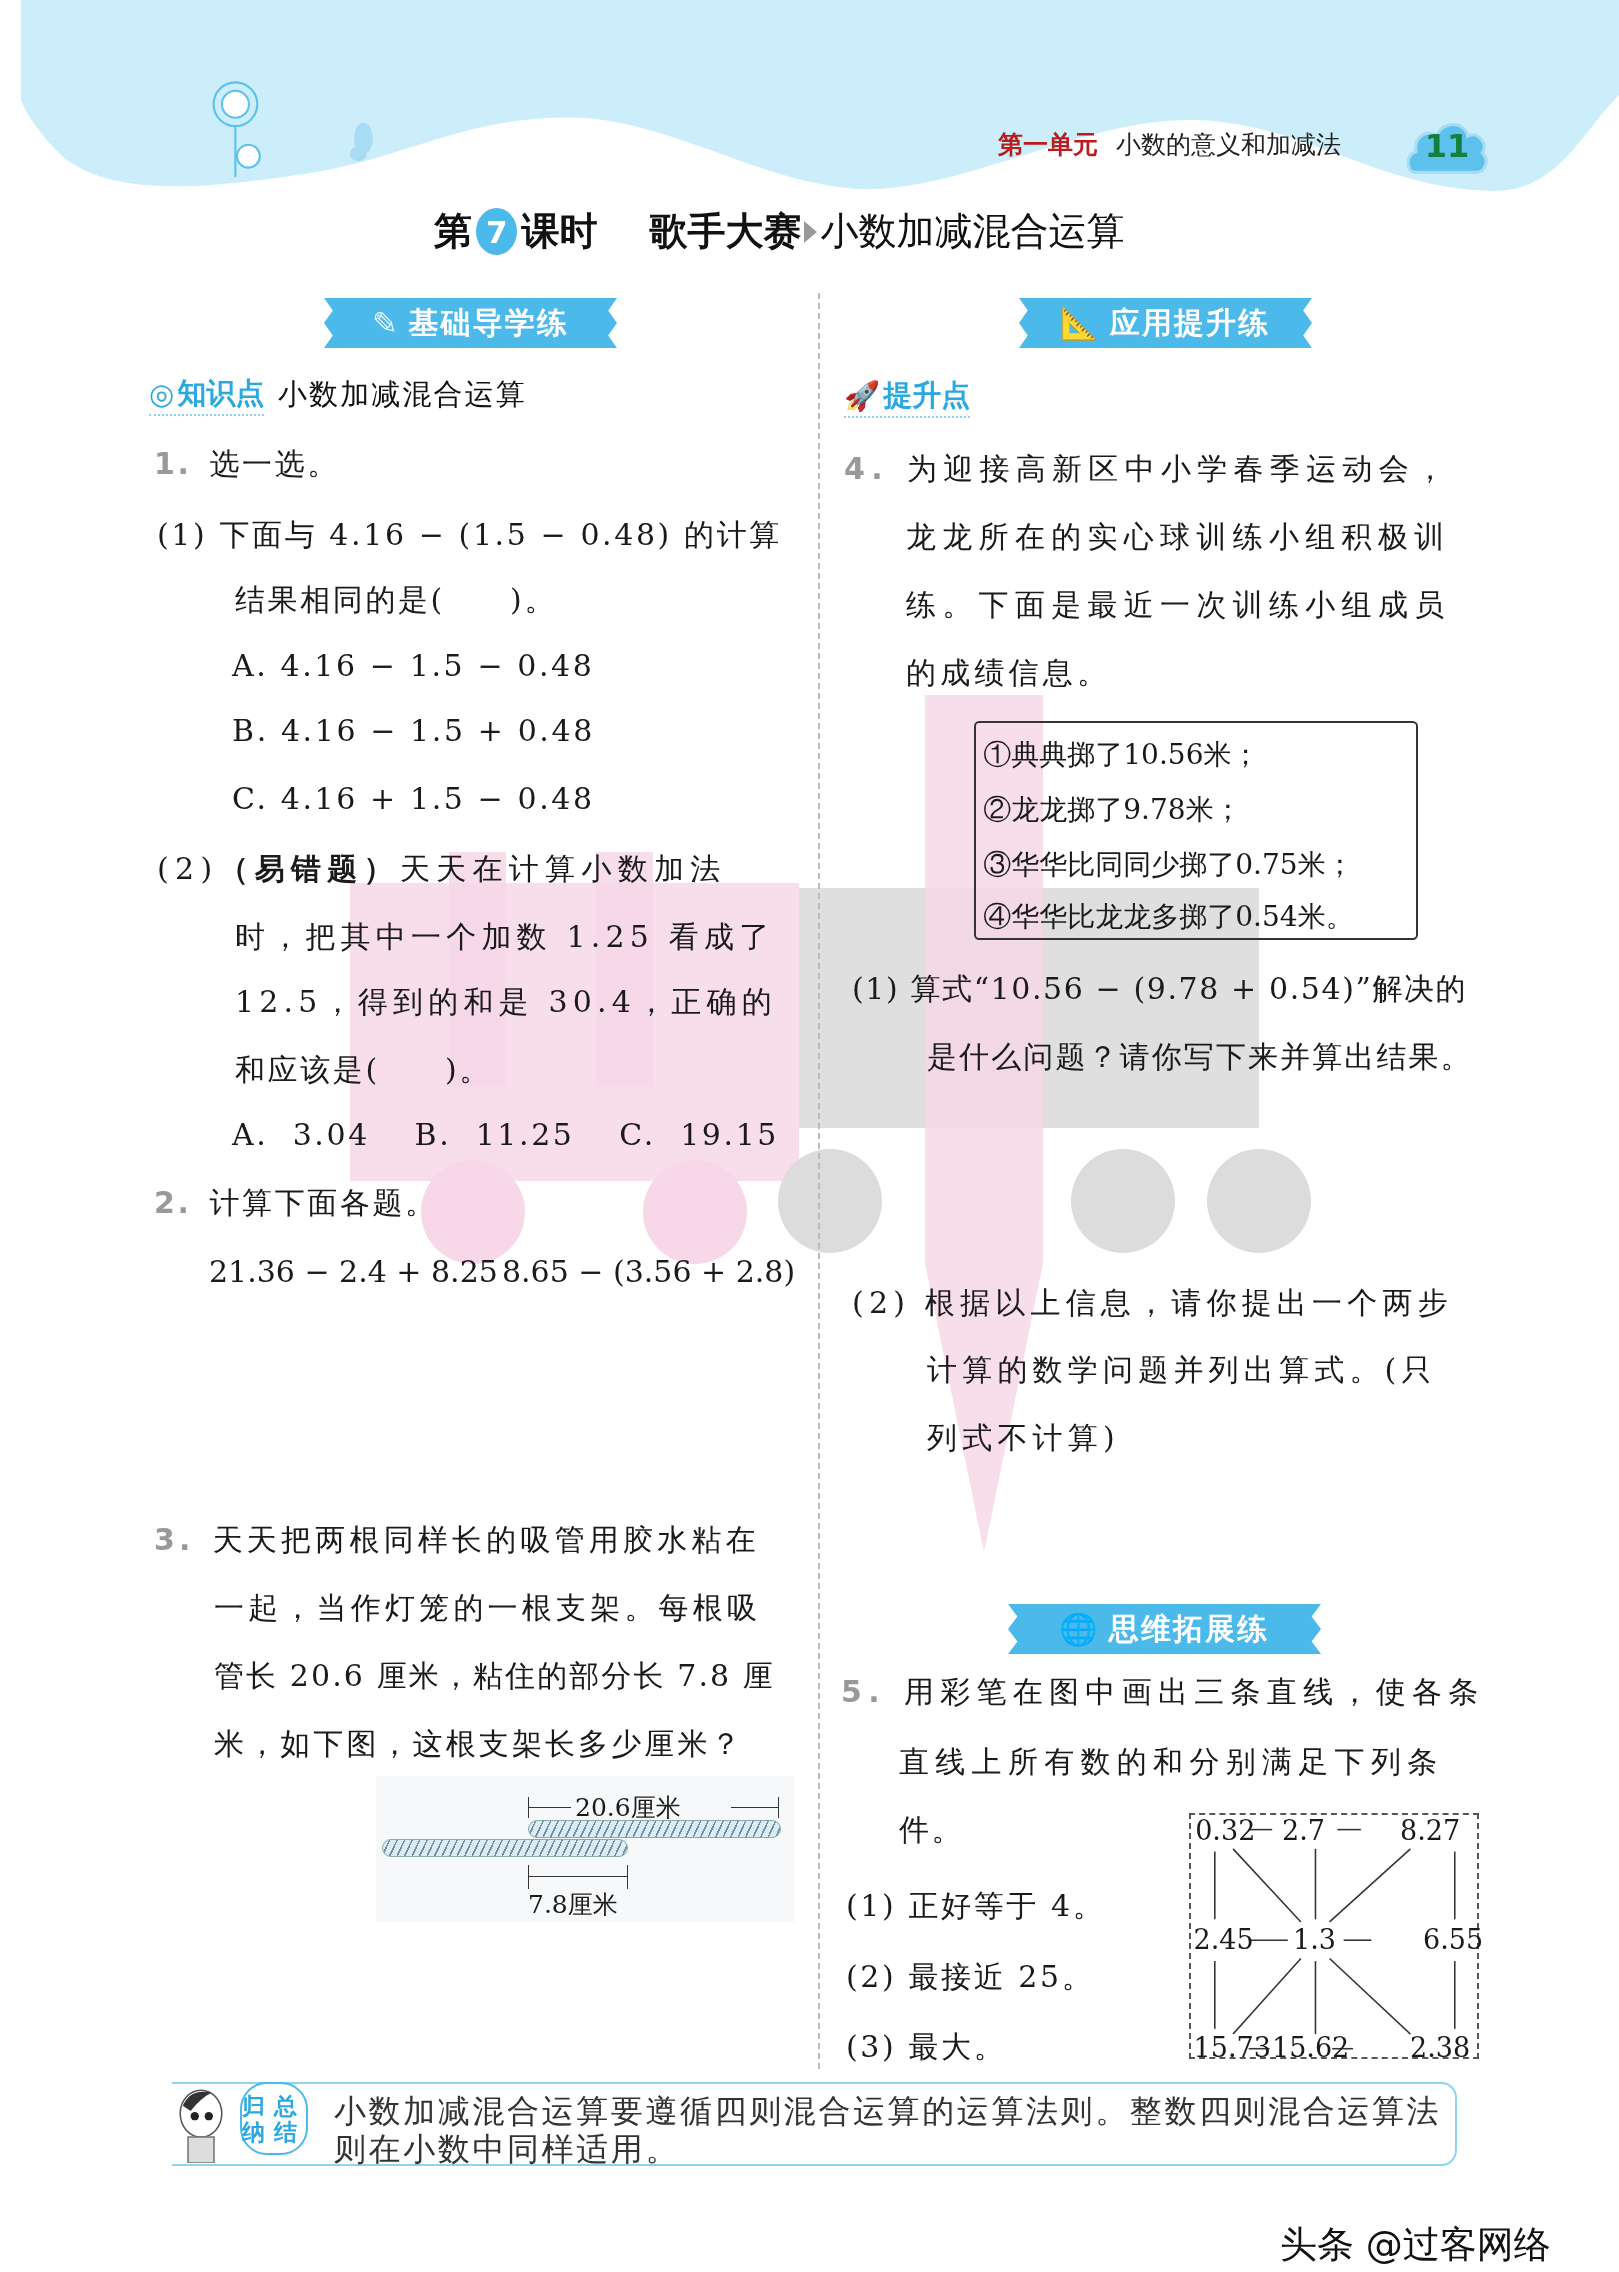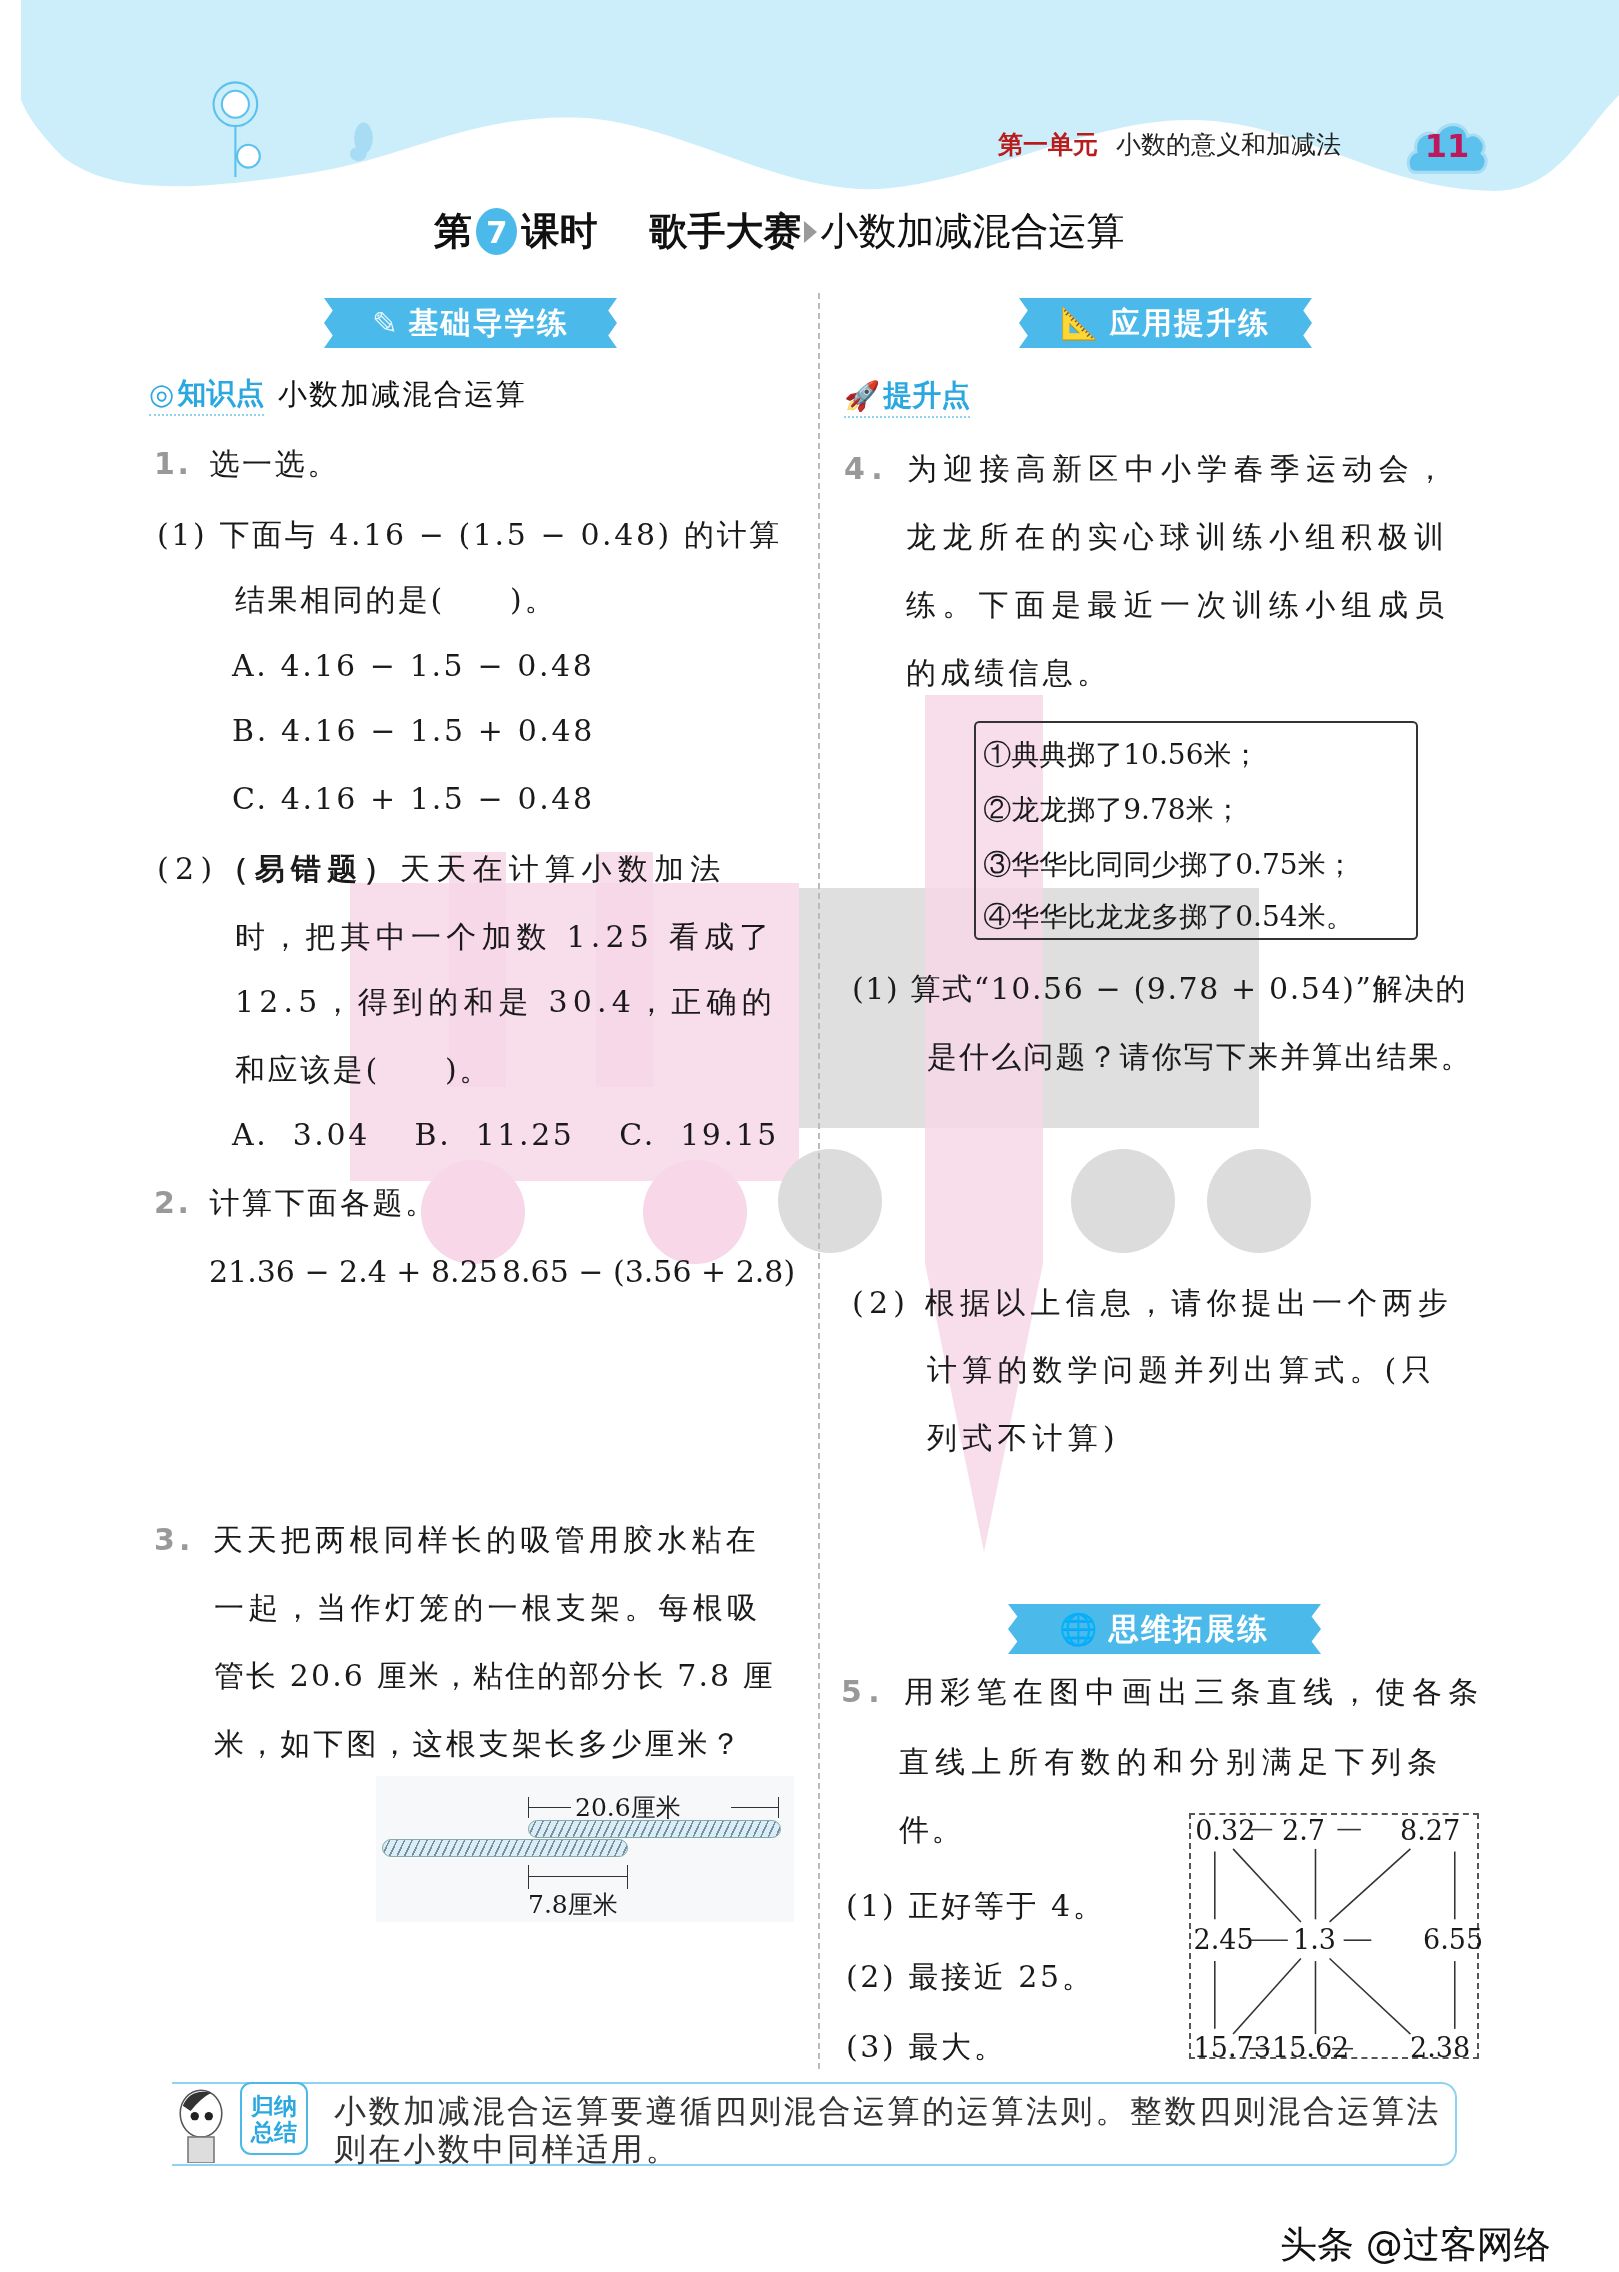--- a/index.html
+++ b/index.html
@@ -5,21 +5,21 @@
   * { box-sizing: border-box; margin: 0; padding: 0; }
   html, body { width: 1620px; height: 2273px; background: #ffffff; overflow: hidden; }
   body { position: relative; font-family: "DejaVu Serif", "Liberation Serif", serif; color: #1a1a1a; }
 
   
   .header-wave { position: absolute; left: 0; top: 0; width: 1620px; height: 230px; }
   .unit-label { position: absolute; left: 998px; top: 128px; font-family: "DejaVu Sans", sans-serif; font-size: 25px; display: flex; gap: 18px; align-items: center; }
   .unit-label .unit-num { color: #b91c1c; font-weight: bold; }
   .unit-label .unit-name { color: #222; }
   .page-cloud { position: absolute; left: 1405px; top: 118px; width: 84px; height: 57px; }
-  .page-cloud .pg { position: absolute; left: 0; top: 9.4px; width: 84px; text-align: center; font-family: "DejaVu Sans", sans-serif; font-weight: bold; font-size: 32px; color: #be185d; }
+  .page-cloud .pg { position: absolute; left: 0; top: 9.4px; width: 84px; text-align: center; font-family: "DejaVu Sans", sans-serif; font-weight: bold; font-size: 32px; color: #15803d; }
 
   
   .lesson-title { position: absolute; left: 434px; top: 206px; display: flex; align-items: center; font-family: "DejaVu Sans", sans-serif; font-weight: bold; font-size: 38px; color: #111; }
   .lesson-num { display: inline-flex; width: 41px; height: 47px; border-radius: 50%; background: #4bb9ea; color: #fff; align-items: center; justify-content: center; font-size: 31px; margin: 0 4.2px; }
   .lesson-gap { width: 52px; }
   .lesson-arrow { width: 0; height: 0; border-top: 11.5px solid transparent; border-bottom: 11.5px solid transparent; border-left: 13.6px solid #9a9a9a; margin: 0 3.1px; }
   .lesson-sub { font-weight: normal; }
 
   
   .divider { position: absolute; left: 818px; top: 293px; height: 1776px; border-left: 2.6px dashed #bbb; }
@@ -53,21 +53,21 @@
   .dim { position: absolute; font-size: 25px; white-space: nowrap; }
   .dim-line { position: absolute; border-top: 1.6px solid #333; }
   .dim-tick { position: absolute; border-left: 1.6px solid #333; }
 
   
   .grid-fig { position: absolute; left: 1189px; top: 1813px; width: 290px; height: 246px; border: 2.1px dashed #555; }
   .gnum { position: absolute; font-size: 27px; white-space: nowrap; }
 
   
   .summary { position: absolute; left: 172px; top: 2082px; width: 1285px; height: 84px; border: 2.6px solid #8fd3f0; border-left: none; border-radius: 0 15.7px 15.7px 0; }
-  .summary-tag { position: absolute; left: 240px; top: 2082px; width: 68px; height: 73px; border: 2.6px solid #4bb9ea; border-radius: 11px; background: #fff; display: flex; flex-direction: column; align-items: center; justify-content: center; color: #2aa8df; font-family: "DejaVu Sans", sans-serif; font-weight: bold; font-size: 23px; line-height: 26px; }
+  .summary-tag { position: absolute; left: 240px; top: 2082px; width: 68px; height: 73px; border: 2.6px solid #4bb9ea; border-radius: 27px; background: #fff; display: flex; flex-direction: row; align-items: center; justify-content: center; color: #2aa8df; font-family: "DejaVu Sans", sans-serif; font-weight: bold; font-size: 23px; line-height: 26px; }
   .summary-text { position: absolute; left: 334px; top: 2092px; width: 1118px; font-family: "DejaVu Sans", sans-serif; font-size: 32px; line-height: 38px; color: #333; letter-spacing: 2.6px; }
   .mascot { position: absolute; left: 175px; top: 2085px; width: 52px; height: 78px; }
 
   .footer-wm { position: absolute; left: 1280px; top: 2220px; font-family: "DejaVu Sans", sans-serif; font-size: 37px; color: #111; }
 </style>
 </head>
 <body>
 
 <svg class="header-wave" viewBox="0 0 3100 440" preserveAspectRatio="none">
   <path d="M40 0 H3100 V180 C3020 260 2980 370 2850 365 C2640 360 2500 240 2300 230 C2100 220 1900 340 1700 360 C1500 380 1300 230 1100 225 C900 220 780 300 600 330 C400 360 220 380 120 300 C80 260 50 220 40 190 Z" fill="#cbeefa"></path>

